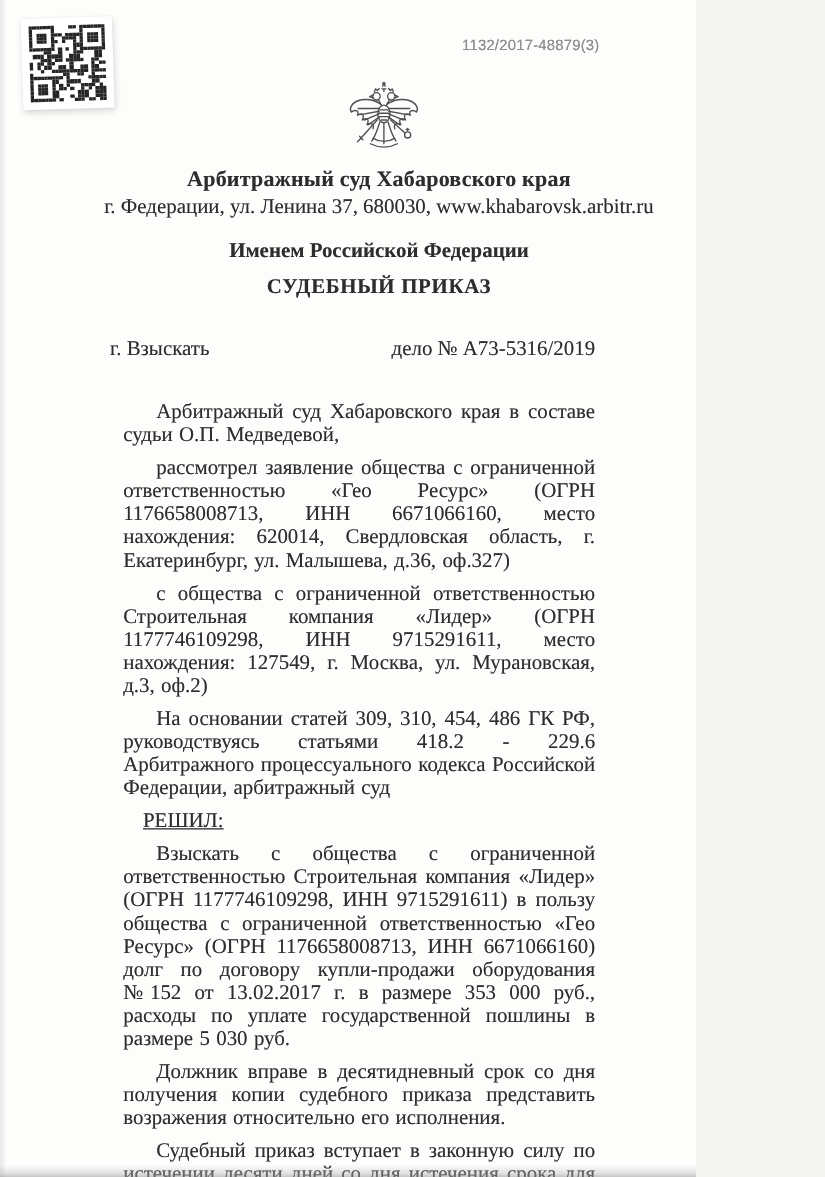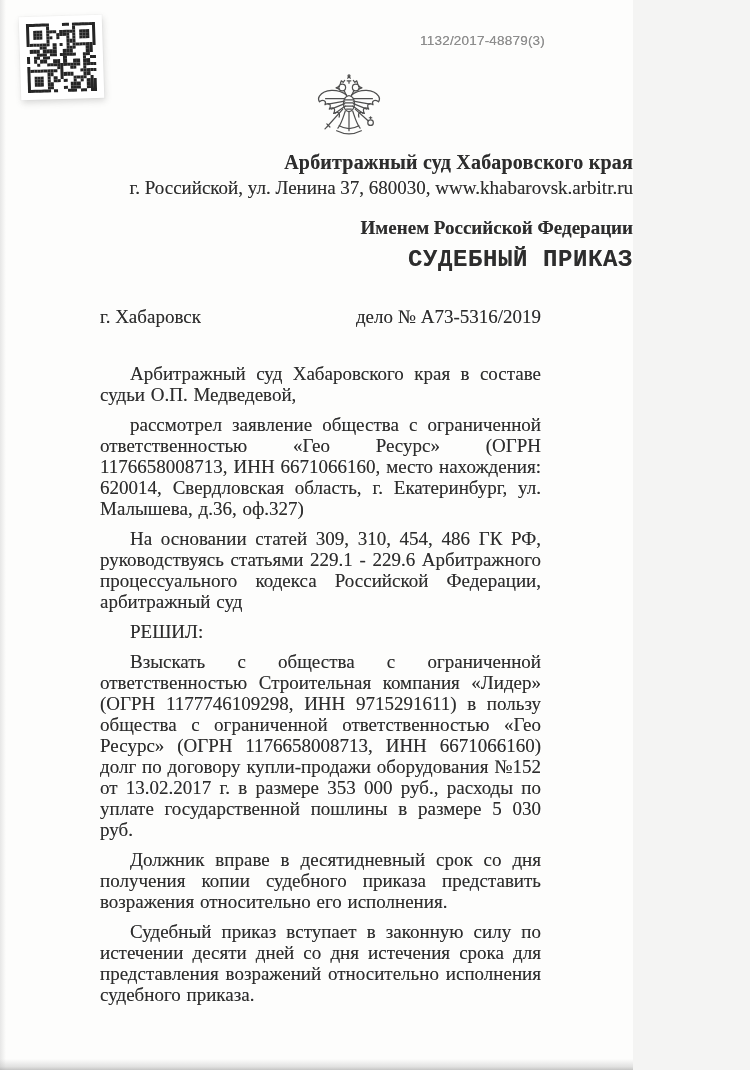--- a/index.html
+++ b/index.html
@@ -43,47 +43,48 @@
     display:grid;
     grid-template-columns:repeat(21,3.3px);
     grid-auto-rows:3.3px;
   }
   .qr div{width:3.3px;height:3.3px;}
   .qr .m{background:#252525;}
 
   .emblem-row{ padding-top:74px; text-align:center; }
   .emblem-row svg{ transform:translateX(32px); }
 
-  .center-block{ text-align:right; padding-left:56px; }
+  .center-block{ text-align:center; padding-left:56px; }
   .court-name{
     font-size:20px;font-weight:bold;line-height:26px;margin-top:2px;
     letter-spacing:.2px;
   }
   .court-address{ font-size:19px;line-height:26px; }
   .in-name{ font-size:19px;font-weight:bold;line-height:26px;margin-top:14px; }
-  .doc-title{ font-size:24px;font-weight:bold;line-height:26px;margin-top:6px;letter-spacing:.6px;font-family:Liberation Mono, monospace; }
+  .doc-title{ font-size:19px;font-weight:bold;line-height:26px;margin-top:6px;letter-spacing:.6px; }
 
   .content{ margin:0 92px 0 100px; }
   .case-row{
     display:flex;justify-content:space-between;
     margin-top:30px;font-size:19px;line-height:27px;
   }
   .date-line{ font-size:19px;line-height:27px;margin-top:4px; }
 
   .body-text{ margin-top:33px; font-size:19px; line-height:21px; }
   .body-text p{
-    margin:0 0 9px 0;
+    margin:0 0 9px 12px;
     text-indent:30px;
     text-align:justify;
     word-spacing:1px;
   }
   .resolution-label{
     text-align:center;text-indent:0 !important;
     padding-left:30px;
     margin:4px 0 9px 0 !important;
+    text-decoration:underline;
   }
   
   .page{ text-shadow:0 0 .5px rgba(45,45,45,.45); }
 </style>
 </head>
 <body>
 
 <div class="page">
 
   <div class="qr-wrap">
@@ -559,35 +560,36 @@
         <path d="M44 84 q16 9 32 0 M40 92 q20 10 40 0"></path>
         <path d="M50 57 L24 86 M21 89 l6 -6 M24 81 l5 5"></path>
         <circle cx="95" cy="79" r="4.5"></circle>
         <path d="M70 57 L91 76 M95 72.5 v-3 M93 71 h4"></path>
       </g>
     </svg>
   </div>
 
   <div class="center-block">
     <div class="court-name">Арбитражный суд Хабаровского края</div>
-    <div class="court-address">г. Российской, ул. Ленина 37, 680030, www.khabarovsk.arbitr.ru</div>
+    <div class="court-address">г. Федерации, ул. Ленина 37, 680030, www.khabarovsk.arbitr.ru</div>
     <div class="in-name">Именем Российской Федерации</div>
     <div class="doc-title">СУДЕБНЫЙ ПРИКАЗ</div>
   </div>
 
   <div class="content">
     <div class="case-row">
-      <span>г. Хабаровск</span>
+      <span>г. Взыскать</span>
       <span>дело № А73-5316/2019</span>
     </div>
 
     <div class="body-text">
       <p>Арбитражный суд Хабаровского края в составе судьи О.П. Медведевой,</p>
       <p>рассмотрел заявление общества с ограниченной ответственностью «Гео Ресурс» (ОГРН 1176658008713, ИНН 6671066160, место нахождения: 620014, Свердловская область, г. Екатеринбург, ул. Малышева, д.36, оф.327)</p>
-      <p>На основании статей 309, 310, 454, 486 ГК РФ, руководствуясь статьями 229.1 - 229.6 Арбитражного процессуального кодекса Российской Федерации, арбитражный суд</p>
+      <p>с общества с ограниченной ответственностью Строительная компания «Лидер» (ОГРН 1177746109298, ИНН 9715291611, место нахождения: 127549, г. Москва, ул. Мурановская, д.3, оф.2)</p>
+      <p>На основании статей 309, 310, 454, 486 ГК РФ, руководствуясь статьями 418.2 - 229.6 Арбитражного процессуального кодекса Российской Федерации, арбитражный суд</p>
 
       <p class="resolution-label">РЕШИЛ:</p>
 
       <p>Взыскать с общества с ограниченной ответственностью Строительная компания «Лидер» (ОГРН 1177746109298, ИНН 9715291611) в пользу общества с ограниченной ответственностью «Гео Ресурс» (ОГРН 1176658008713, ИНН 6671066160) долг по договору купли-продажи оборудования №152 от 13.02.2017 г. в размере 353 000 руб., расходы по уплате государственной пошлины в размере 5 030 руб.</p>
       <p>Должник вправе в десятидневный срок со дня получения копии судебного приказа представить возражения относительно его исполнения.</p>
       <p>Судебный приказ вступает в законную силу по истечении десяти дней со дня истечения срока для представления возражений относительно исполнения судебного приказа.</p>
 
     </div>
   </div>
 </div>

